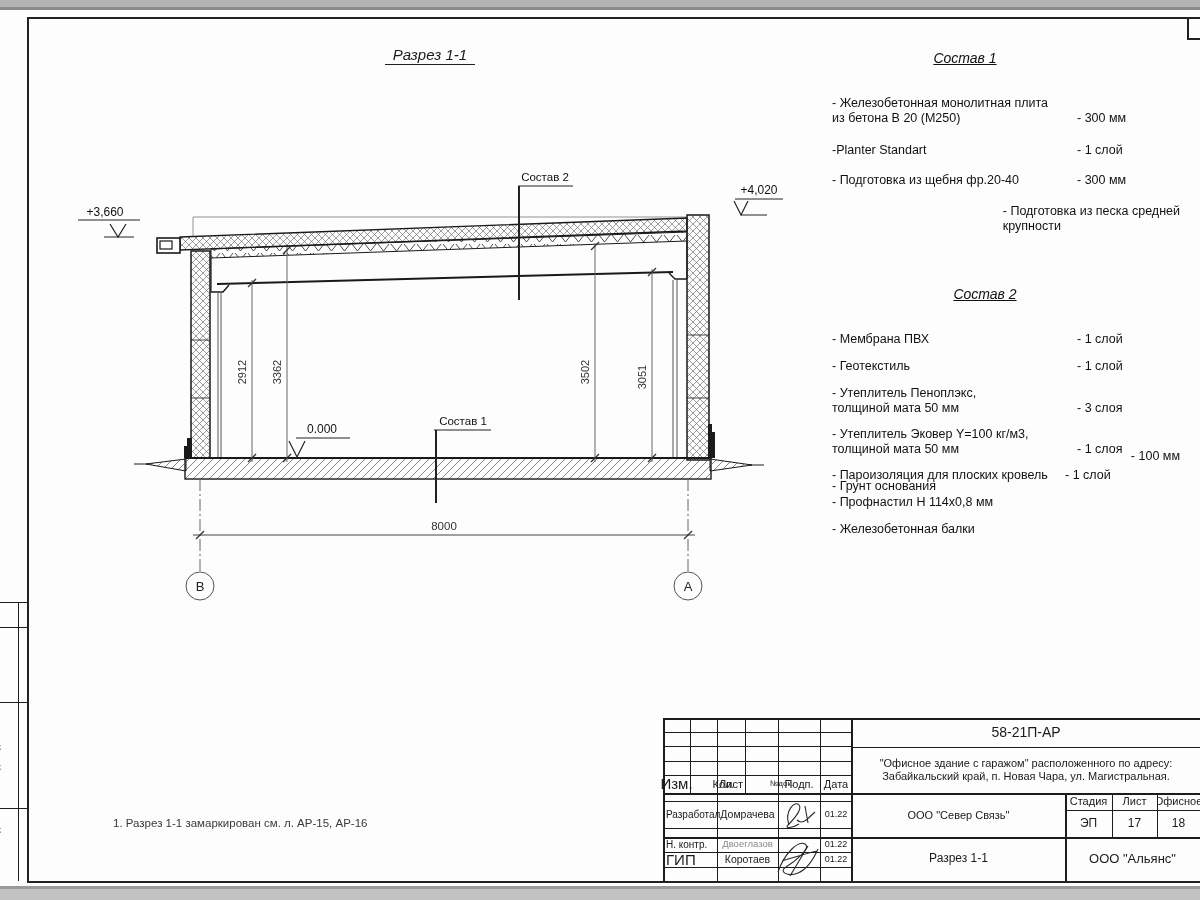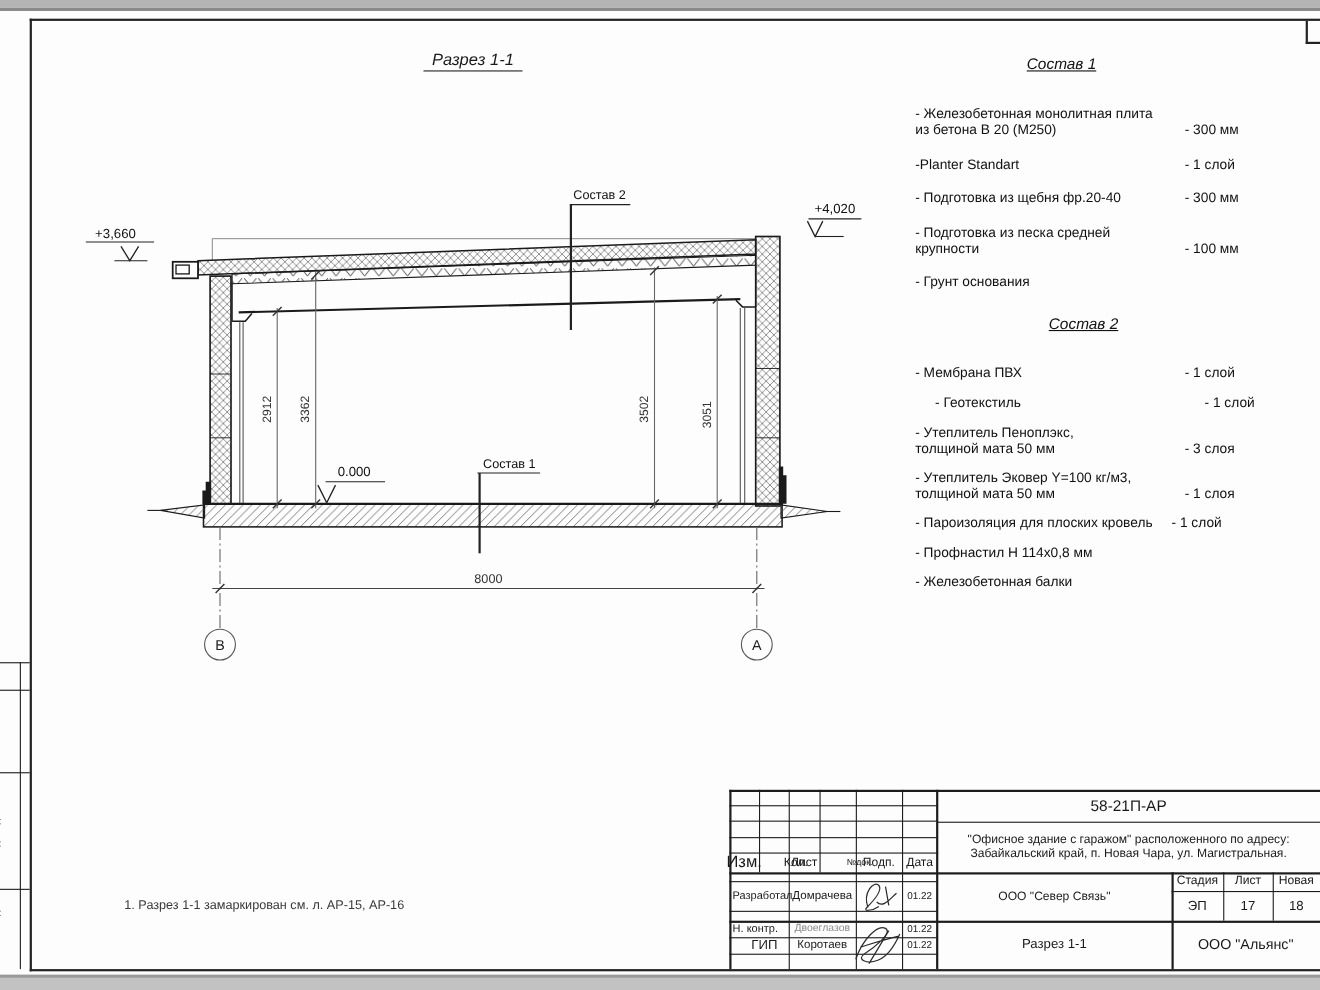--- a/index.html
+++ b/index.html
@@ -190,38 +190,38 @@
         <div class="sos-val">- 300 мм</div>
       </div>
     <div class="sos-row" style="margin-bottom:15px;">
       <div class="sos-name">-Planter Standart</div>
         <div class="sos-val">- 1 слой</div>
       </div>
     <div class="sos-row" style="margin-bottom:16px;">
       <div class="sos-name">- Подготовка из щебня фр.20-40</div>
         <div class="sos-val">- 300 мм</div>
       </div>
-    <div class="sos-row" style="margin-bottom:15px;">
+    <div class="sos-row" style="margin-bottom:15px;flex-direction:column;">
       <div class="sos-name">- Подготовка из песка средней
 крупности</div>
         <div class="sos-val">- 100 мм</div>
       </div>
     <div class="sos-row">
       <div class="sos-name">- Грунт основания</div>
         <div class="sos-val"></div>
       </div>
   </div>
 
   <div class="sos-title" style="left:920px;top:286px;">Состав 2</div>
   <div class="sos-list" style="left:832px;top:332px;">
     <div class="sos-row" style="margin-bottom:12px;">
       <div class="sos-name">- Мембрана ПВХ</div>
         <div class="sos-val">- 1 слой</div>
       </div>
-    <div class="sos-row" style="margin-bottom:12px;margin-left:18px;">
+    <div class="sos-row" style="margin-bottom:12px;">
       <div class="sos-name">- Геотекстиль</div>
         <div class="sos-val">- 1 слой</div>
       </div>
     <div class="sos-row" style="margin-bottom:11px;">
       <div class="sos-name">- Утеплитель Пеноплэкс,
 толщиной мата 50 мм</div>
         <div class="sos-val">- 3  слоя</div>
       </div>
     <div class="sos-row" style="margin-bottom:11px;">
       <div class="sos-name">- Утеплитель Эковер Y=100 кг/м3,
@@ -282,34 +282,34 @@
     <div class="cell" style="left:820px;top:775px;width:32px;height:18px;font-size:11px;">Дата</div>
 
     <div class="cell cell-left" style="left:665px;top:801px;width:52px;height:27px;font-size:10px;padding-left:1px;">Разработал</div>
     <div class="cell" style="left:717px;top:801px;width:61px;height:27px;font-size:10.5px;">Домрачева</div>
     <div class="cell" style="left:820px;top:801px;width:32px;height:27px;font-size:9px;">01.22</div>
 
     <div class="cell cell-left" style="left:665px;top:837px;width:52px;height:15px;font-size:10px;padding-left:1px;">Н. контр.</div>
     <div class="cell" style="left:717px;top:837px;width:61px;height:15px;font-size:9.5px;color:#8a8a8a;">Двоеглазов</div>
     <div class="cell" style="left:820px;top:837px;width:32px;height:15px;font-size:9px;">01.22</div>
 
-    <div class="cell cell-left" style="left:665px;top:852px;width:52px;height:15px;font-size:12px;padding-left:18px;">ГИП</div>
+    <div class="cell cell-left" style="left:665px;top:852px;width:52px;height:15px;font-size:15px;padding-left:1px;">ГИП</div>
     <div class="cell" style="left:717px;top:852px;width:61px;height:15px;font-size:10.5px;">Коротаев</div>
     <div class="cell" style="left:820px;top:852px;width:32px;height:15px;font-size:9px;">01.22</div>
 
     <div class="cell" style="left:852px;top:718px;width:348px;height:29px;font-size:14px;">58-21П-АР</div>
     <div class="cell" style="left:852px;top:747px;width:348px;height:46px;font-size:11px;flex-direction:column;">
       <div>"Офисное здание с гаражом" расположенного по адресу:</div>
       <div>Забайкальский край, п. Новая Чара, ул. Магистральная.</div>
     </div>
     <div class="cell" style="left:852px;top:793px;width:213px;height:44px;font-size:11px;">ООО "Север Связь"</div>
     <div class="cell" style="left:852px;top:837px;width:213px;height:44px;font-size:12px;">Разрез 1-1</div>
     <div class="cell" style="left:1065px;top:793px;width:47px;height:17px;font-size:11px;">Стадия</div>
     <div class="cell" style="left:1112px;top:793px;width:45px;height:17px;font-size:11px;">Лист</div>
-    <div class="cell" style="left:1157px;top:793px;width:43px;height:17px;font-size:11px;overflow:hidden;">Новая</div>
+    <div class="cell" style="left:1157px;top:793px;width:43px;height:17px;font-size:11px;overflow:hidden;">Офисное</div>
     <div class="cell" style="left:1065px;top:810px;width:47px;height:27px;font-size:12px;">ЭП</div>
     <div class="cell" style="left:1112px;top:810px;width:45px;height:27px;font-size:12px;">17</div>
     <div class="cell" style="left:1157px;top:810px;width:43px;height:27px;font-size:12px;">18</div>
     <div class="cell" style="left:1065px;top:837px;width:135px;height:44px;font-size:13px;">ООО "Альянс"</div>
   </div>
 
   <svg class="sig-svg" style="left:782px;top:799px;" width="38" height="30" viewBox="0 0 38 30">
     <path d="M7,26 C2,12 13,1 17,6 C21,11 10,22 6,26 C2,30 11,29 17,25 M15,21 C21,27 27,18 33,13 M23,7 L26,24" fill="none" stroke="#2a2a2a" stroke-width="1.1"></path>
   </svg>
   <svg class="sig-svg" style="left:772px;top:836px;" width="50" height="44" viewBox="0 0 50 44">

